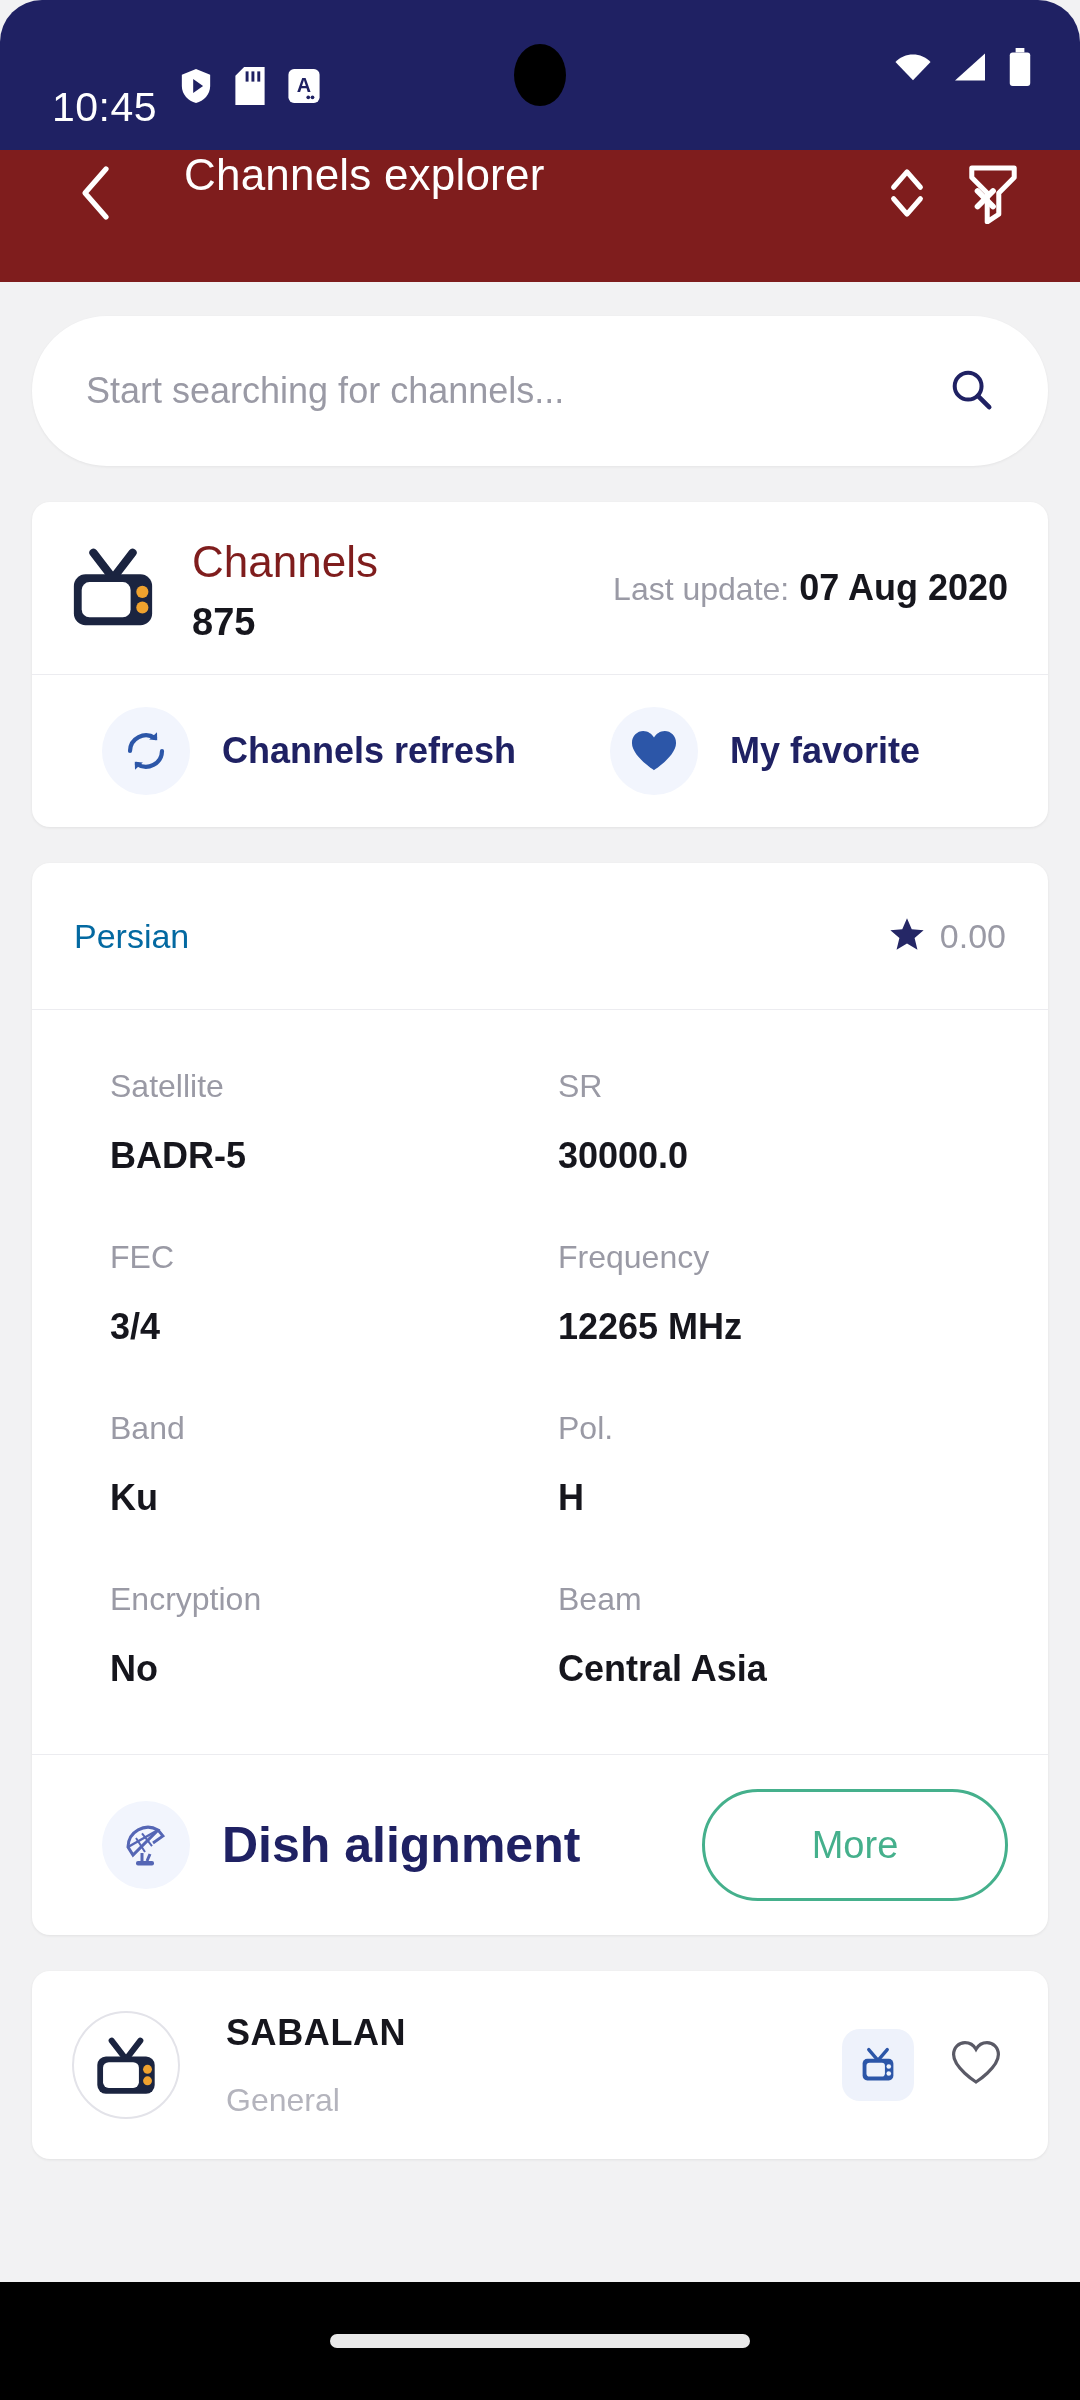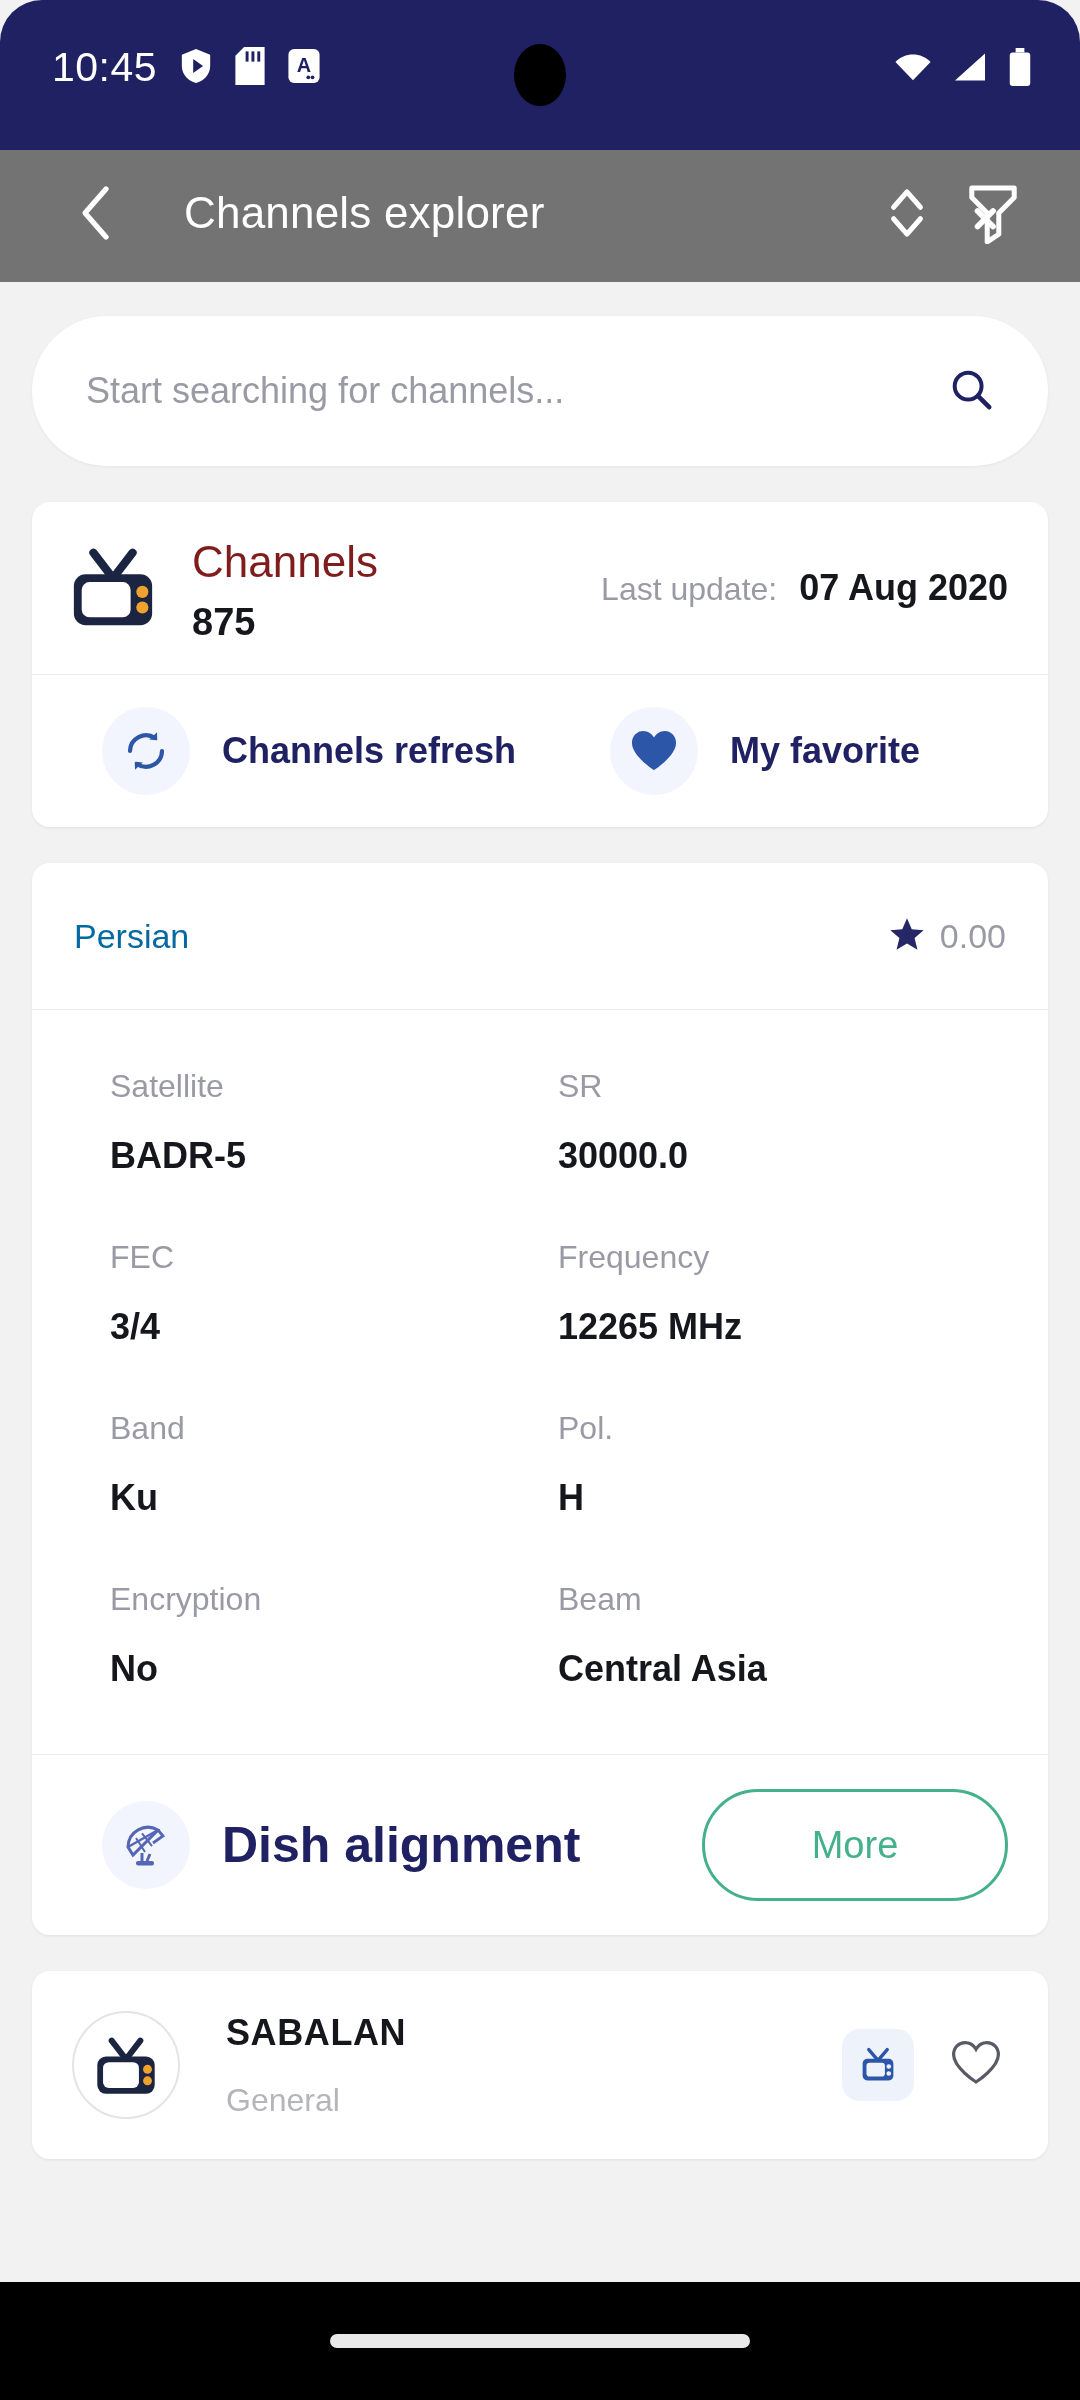--- a/index.html
+++ b/index.html
@@ -25,37 +25,38 @@
     border-top-right-radius: 42px;
     flex: 0 0 auto;
   }
   .sb-left {
     position: absolute; left: 52px; top: 44px;
     display: flex; align-items: center; gap: 22px;
   }
   .sb-time {
     color: #ffffff; font-size: 41px; letter-spacing: 0.5px;
     font-family: "Liberation Sans", sans-serif;
+    margin-top: 40px;
   }
   .sb-right {
     position: absolute; right: 48px; top: 48px;
     display: flex; align-items: center; gap: 20px;
   }
   .punchhole {
     position: absolute; left: 50%; top: 44px;
     transform: translateX(-50%);
     width: 52px; height: 62px; border-radius: 50%;
     background: #000000;
   }
 
   
   .appbar {
     height: 132px;
-    background: #737373;
-    display: flex; align-items: center;
+    background: #7f1d1d;
+    display: flex; align-items: flex-start;
     padding: 0 44px 7px 52px;
     flex: 0 0 auto;
   }
   .appbar-title {
     color: #ffffff;
     font-size: 44px;
     font-weight: 500;
     margin-left: 46px;
     letter-spacing: 0.2px;
     white-space: nowrap;
@@ -109,21 +110,21 @@
   .summary {
     display: flex; align-items: center;
     padding: 30px 40px 30px 36px;
     min-height: 122px;
   }
   .summary-texts { margin-left: 34px; }
   .summary-label { font-size: 44px; color: #7f1d1d; line-height: 1.35; }
   .summary-value { font-size: 38px; color: #16161d; font-weight: 600; margin-top: 10px; }
   .summary-right {
     margin-left: auto;
-    display: flex; align-items: baseline; gap: 22px;
+    display: flex; align-items: baseline; gap: 10px;
   }
   .lu-label { font-size: 32px; color: #9a9aa5; }
   .lu-value { font-size: 36px; color: #16161d; font-weight: 700; }
 
   
   .actions {
     display: flex; align-items: center;
     padding: 30px 0;
     min-height: 152px;
   }

